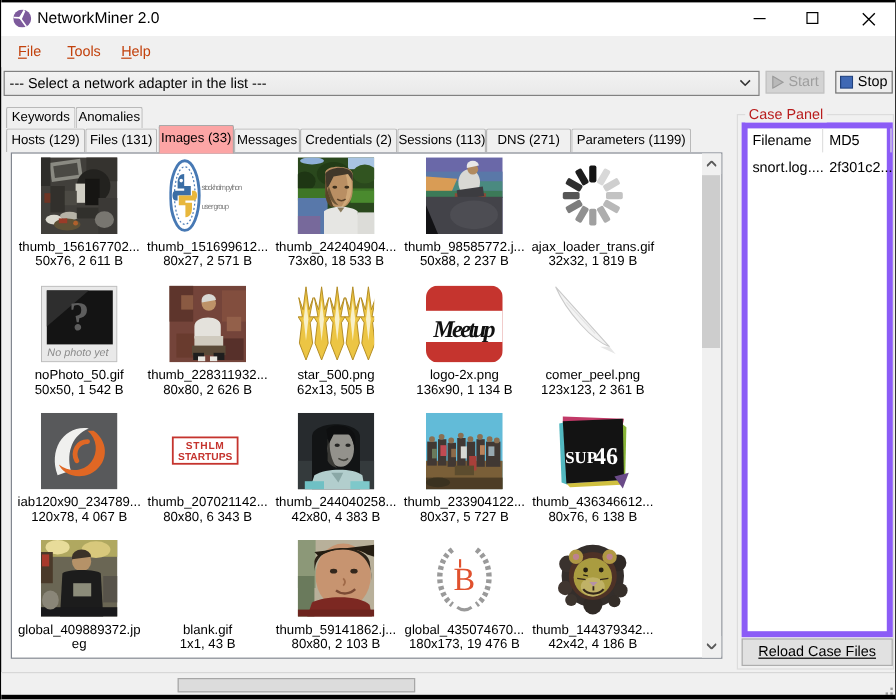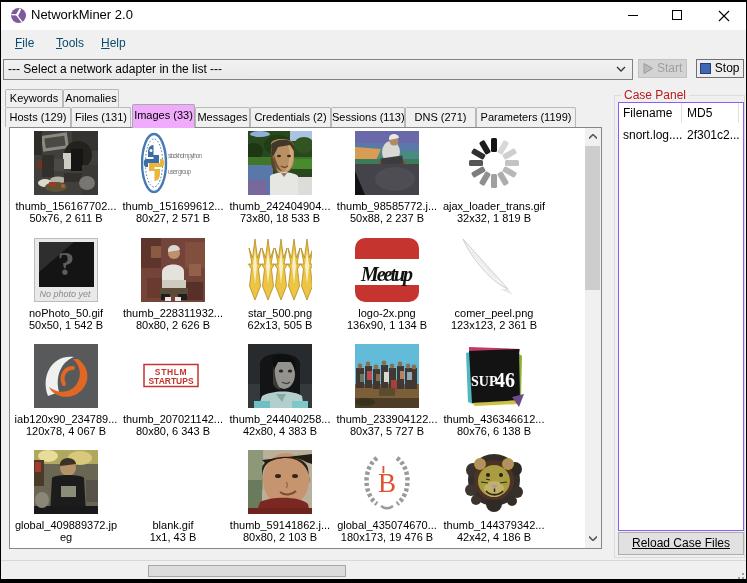--- a/index.html
+++ b/index.html
@@ -6,51 +6,51 @@
 html,body { width:747px; height:583px; overflow:hidden; }
 body { position:relative; font-family:"Liberation Sans", sans-serif; background:#f0f0f0;
        border-left:1px solid #000; border-right:1px solid #000; }
 .abs { position:absolute; }
 
 #titlebar { left:0; top:0; width:745px; height:30px; background:#fff; border-top:2px solid #000; }
 #title-text { left:30px; top:7px; font-size:13px; color:#000; }
 #btn-min { left:627px; top:15px; width:10px; height:1px; background:#000; }
 #btn-max { left:671px; top:10px; width:10px; height:10px; border:1px solid #000; }
 
-#menubar { left:0; top:30px; width:745px; height:26px; background:#f0f0f0; font-size:12px; color:#0c4a6e; }
+#menubar { left:0; top:30px; width:745px; height:26px; background:#f0f0f0; font-size:12px; color:#c2410c; }
 .menuitem { position:absolute; top:6px; }
 .ul { text-decoration:underline; }
 
 #combo { left:2px; top:59px; width:630px; height:21px; background:linear-gradient(#f2f2f2,#e9e9e9);
          border:1px solid #818181; font-size:12px; color:#000; line-height:19px; padding-left:4px; }
 #combo svg { position:absolute; right:6px; top:6px; }
 .btn { position:absolute; top:59px; height:19px; font-size:12px; text-align:center; line-height:17px; }
 #btn-start { left:637px; width:49px; background:#d3d3d3; border:1px solid #c2c2c2; color:#9e9e9e; }
 #btn-stop  { left:695px; width:48px; background:#eeeeee; border:1px solid #707070; color:#000; }
 
 .tab { position:absolute; height:18px; background:#f0f0f0; border:1px solid #b9b9b9; border-bottom:none; border-radius:2px 2px 0 0;
        font-size:11px; color:#000; text-align:center; line-height:17px; white-space:nowrap; }
 .tabr1 { top:89px; height:18px; }
 .tabr2 { top:107px; height:20px; line-height:19px; }
-#tab-images { top:104px; height:24px; line-height:20px; background:#f0abfc; z-index:5; border:1px solid #a9a9a9; border-bottom:none; }
+#tab-images { top:104px; height:24px; line-height:20px; background:#fca5a5; z-index:5; border:1px solid #a9a9a9; border-bottom:none; }
 
 #content { left:8px; top:127px; width:593px; height:422px; background:#fff; border:1px solid #828790; }
 
 #sbar { left:584px; top:128px; width:16px; height:420px; background:#f0f0f0; z-index:6; }
 #sb-up { left:0; top:0; width:16px; height:17px; background:#f0f0f0; }
 #sb-dn { left:0; top:402px; width:16px; height:17px; background:#f0f0f0; }
 #sb-thumb { left:0; top:18px; width:15px; height:144px; background:#cdcdcd; }
 
 .cell { position:absolute; width:64px; height:64px; overflow:hidden; z-index:5; }
 .cap { position:absolute; width:110px; font-size:11px; line-height:12px; text-align:center; color:#000;
        white-space:pre-line; z-index:5; }
 
 #grp { left:613px; top:95px; width:131px; height:463px; border:1px solid #dcdcdc; }
 #grp-label { left:620px; top:88px; background:#f0f0f0; padding:0 3px; font-size:12px; color:#b91c1c; z-index:3; }
-#clist { left:617px; top:102px; width:126px; height:429px; background:#fff; border:1px solid #8b5cf6; font-size:12px; }
+#clist { left:617px; top:102px; width:126px; height:429px; background:#fff; border:5px solid #8b5cf6; font-size:12px; }
 #rbtn { left:617px; top:532px; width:126px; height:23px; background:#e1e1e1; border:1px solid #adadad;
         font-size:12px; text-align:center; line-height:21px; color:#000;text-decoration:underline; }
 
 #status { left:0; top:560px; width:745px; height:19px; background:#f0f0f0; border-top:1px solid #d7d7d7; }
 #status-text { left:4px; top:565px; font-size:12px; color:#000;margin-top:48px; }
 #pbar { left:147px; top:565px; width:198px; height:12px; background:#dcdcdc; border:1px solid #a6a6a6; }
 #bottomedge { left:0; top:579px; width:747px; height:4px; background:#000; }
 </style>
 </head>
 <body>

